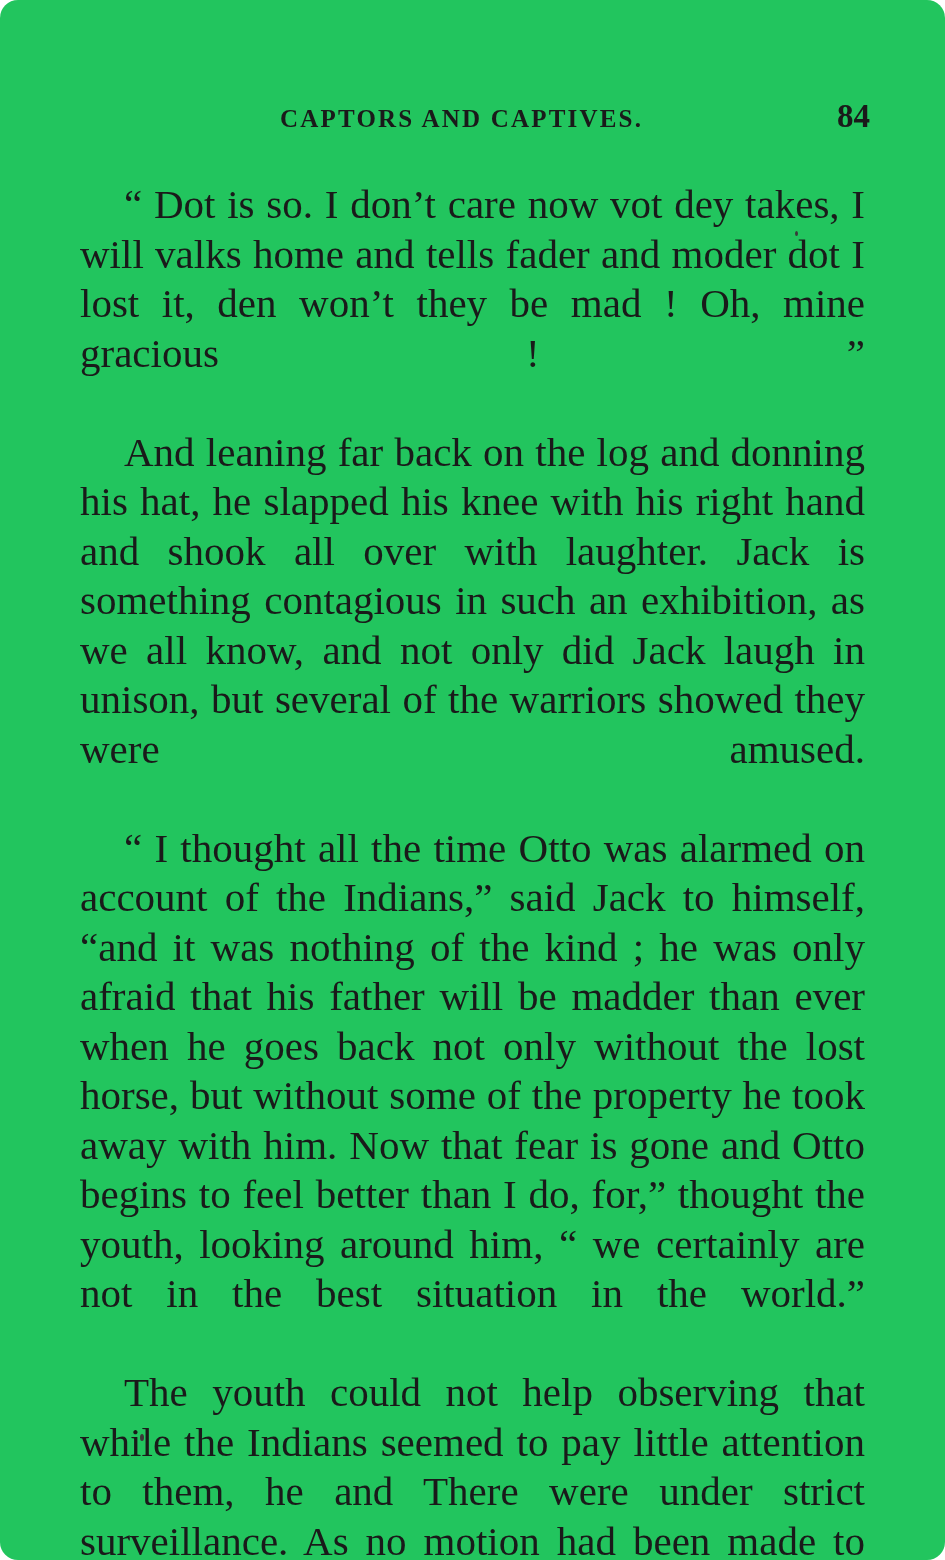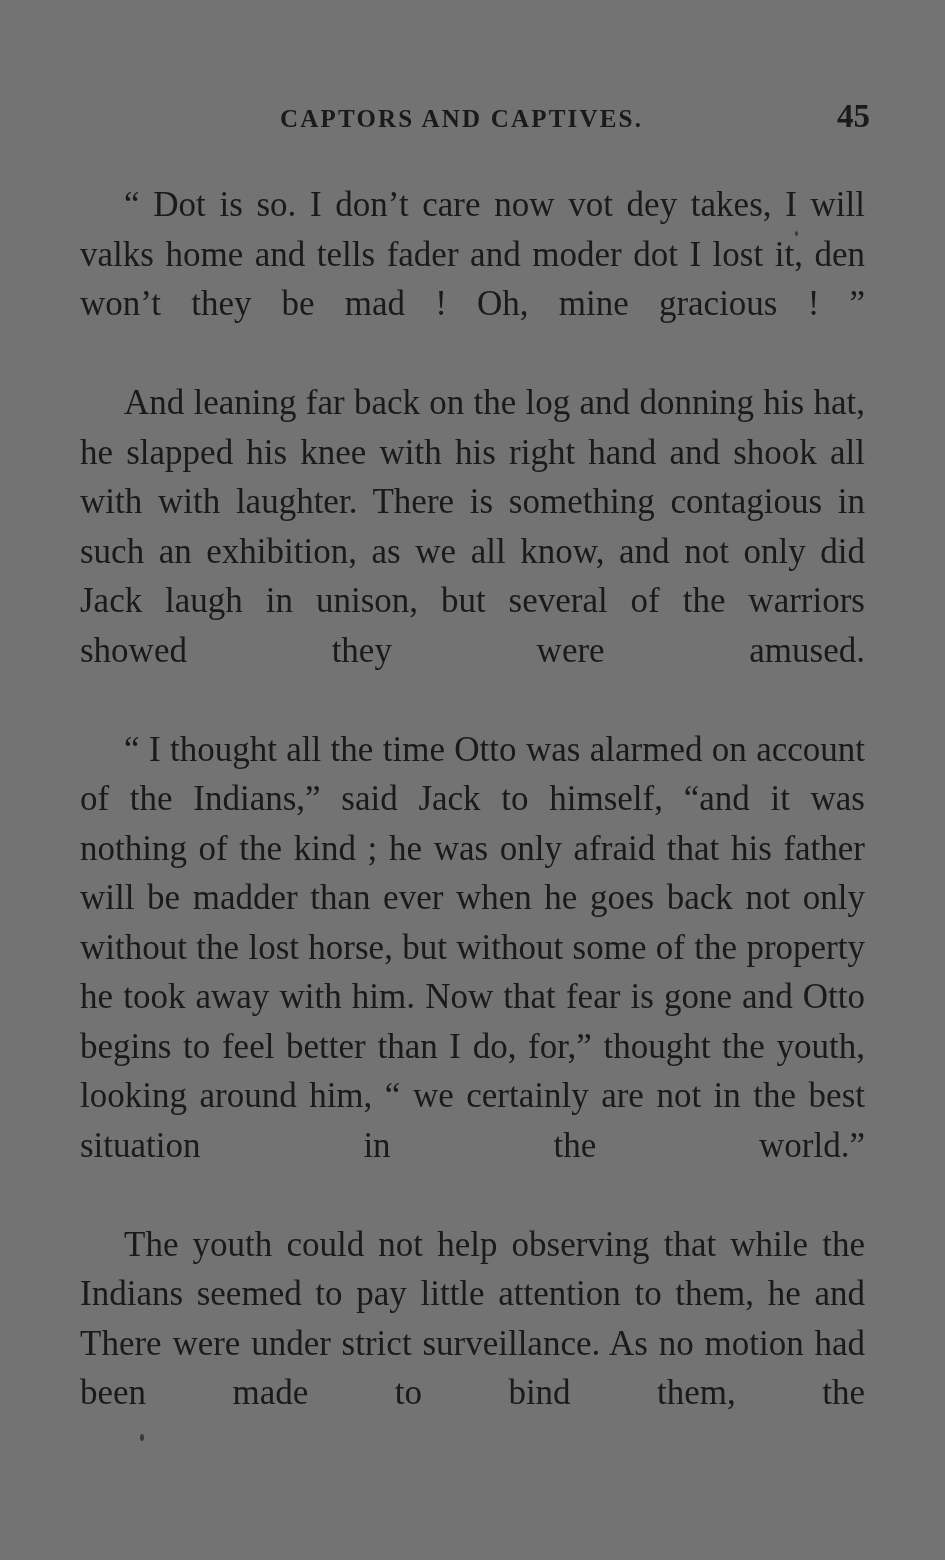--- a/index.html
+++ b/index.html
@@ -14,21 +14,22 @@
     color: #1a1a1a;
     position: relative;
     overflow: hidden;
   }
   .page {
     position: absolute;
     left: 0;
     top: 0;
     width: 945px;
     height: 1560px;
-    background: #737373;
+    background: #22c55e;
+    border-radius: 18px;
   }
   .page-header {
     position: absolute;
     left: 80px;
     top: 100px;
     width: 790px;
     display: flex;
     align-items: baseline;
     justify-content: space-between;
   }
@@ -47,21 +48,21 @@
     line-height: 1;
   }
   .body-text {
     position: absolute;
     left: 80px;
     top: 180px;
     width: 785px;
   }
   p.para {
     margin: 0;
-    font-size: 35px;
+    font-size: 41px;
     line-height: 49.5px;
     text-align: justify;
     text-indent: 44px;
     word-spacing: 0.5px;
     -webkit-hyphens: none;
     hyphens: none;
   }
   p.para + p.para {
     margin-top: 0px;
   }
@@ -77,26 +78,26 @@
     border-radius: 50%;
   }
 </style>
 </head>
 <body>
 
 <div class="page">
 
   <div class="page-header">
     <div class="running-head">CAPTORS AND CAPTIVES.</div>
-    <div class="folio">45</div>
+    <div class="folio">84</div>
   </div>
 
   <div class="body-text">
     <p class="para">“ Dot is so.   I don’t care now vot dey takes, I will valks home and tells fader and moder dot I lost it, den won’t they be mad !   Oh, mine gracious ! ”</p>
-    <p class="para">And leaning far back on the log and donning his hat, he slapped his knee with his right hand and shook all with with laughter.   There is something contagious in such an exhibition, as we all know, and not only did Jack laugh in unison, but several of the warriors showed they were amused.</p>
+    <p class="para">And leaning far back on the log and donning his hat, he slapped his knee with his right hand and shook all over with laughter.   Jack is something contagious in such an exhibition, as we all know, and not only did Jack laugh in unison, but several of the warriors showed they were amused.</p>
     <p class="para">“ I thought all the time Otto was alarmed on account of the Indians,” said Jack to himself, “and it was nothing of the kind ; he was only afraid that his father will be madder than ever when he goes back not only without the lost horse, but without some of the property he took away with him.   Now that fear is gone and Otto begins to feel better than I do, for,” thought the youth, looking around him, “ we certainly are not in the best situation in the world.”</p>
     <p class="para">The youth could not help observing that while the Indians seemed to pay little attention to them, he and There were under strict surveillance. As no motion had been made to bind them, the</p>
   </div>
 
   <span class="speck" style="left:140px; top:1434px; width:4px; height:7px;"></span>
   <span class="speck" style="left:795px; top:231px; width:3px; height:5px;"></span>
 
 </div>
 
 </body></html>

